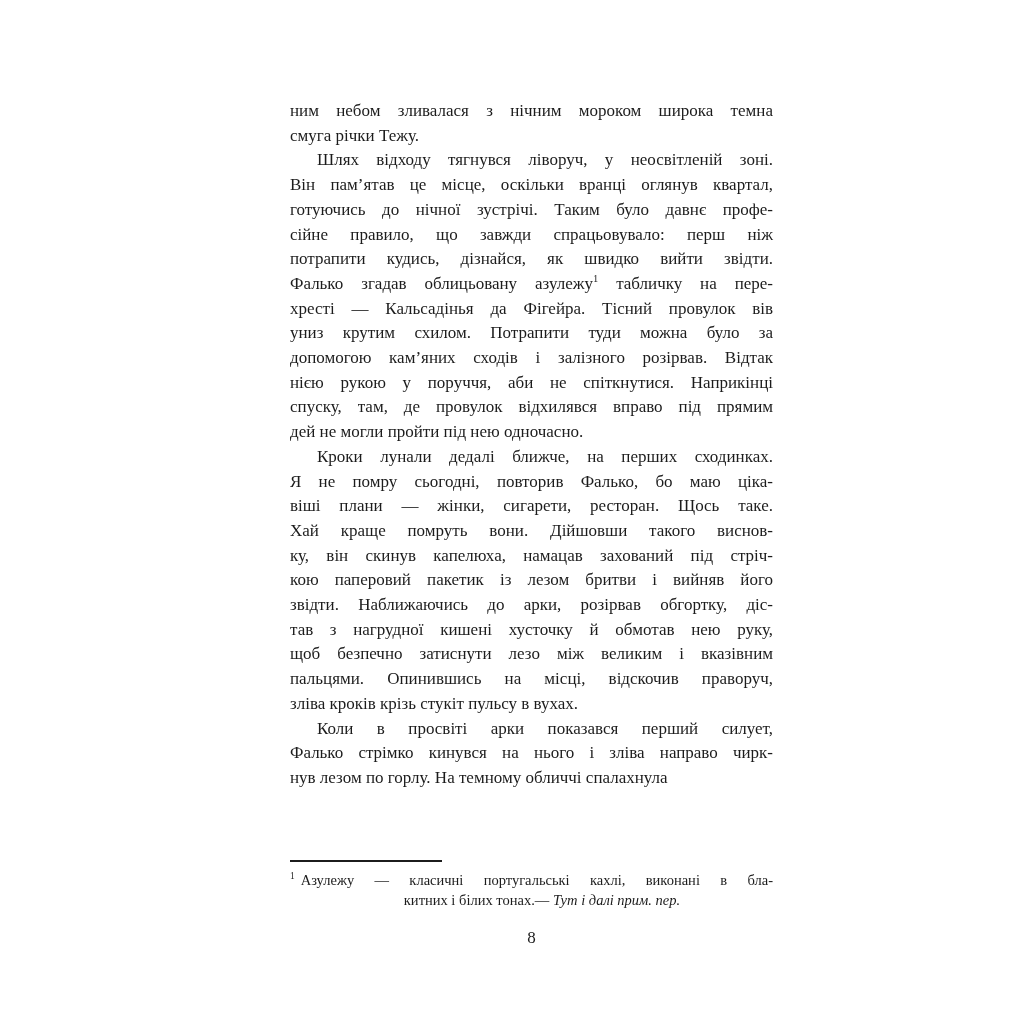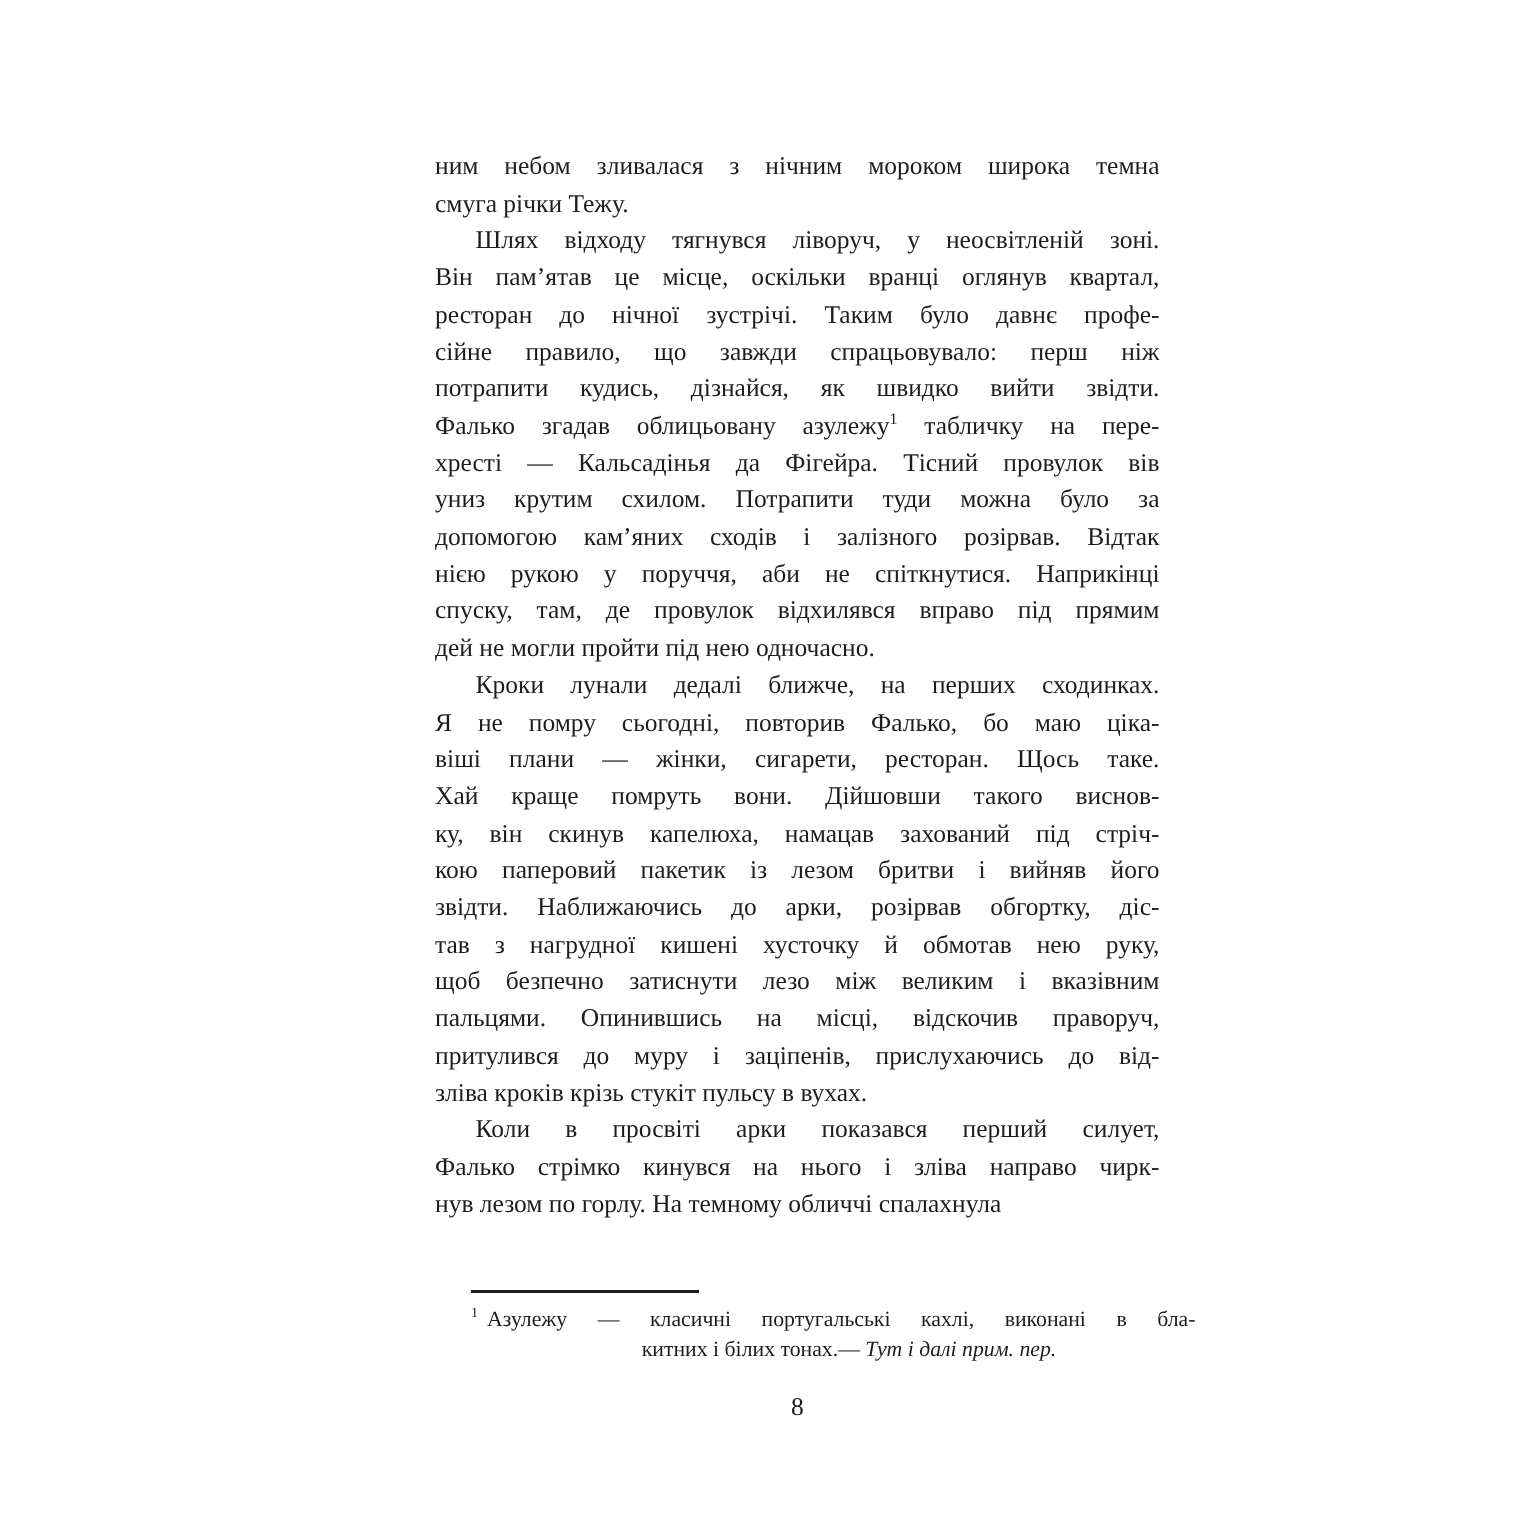--- a/index.html
+++ b/index.html
@@ -36,21 +36,20 @@
     line-height: 0;
     vertical-align: super;
   }
   .footnote {
     position: absolute;
     left: 290px;
     top: 860px;
     width: 483px;
     font-size: 14.5px;
     line-height: 19.5px;
-    margin-left: 24px;
   }
   .footnote-rule {
     width: 152px;
     height: 2px;
     background: #1c1c1c;
     margin-bottom: 9px;
   }
   .fn-line1 {
     text-align: justify;
     text-align-last: justify;
@@ -82,42 +81,41 @@
 
 <div class="page">
 
   <div class="text-block">
 
     <div class="line">ним небом зливалася з нічним мороком широка темна</div>
     <div class="line last">смуга річки Тежу.</div>
 
     <div class="line indent">Шлях відходу тягнувся ліворуч, у неосвітленій зоні.</div>
     <div class="line">Він пам’ятав це місце, оскільки вранці оглянув квартал,</div>
-    <div class="line">ресторан до нічної зустрічі. Таким було давнє профе-</div>
+    <div class="line">готуючись до нічної зустрічі. Таким було давнє профе-</div>
     <div class="line">сійне правило, що завжди спрацьовувало: перш ніж</div>
     <div class="line">потрапити кудись, дізнайся, як швидко вийти звідти.</div>
     <div class="line"><span>Фалько згадав облицьовану азулежу</span><sup class="fnref">1</sup> <span>табличку на пере-</span></div>
     <div class="line">хресті — Кальсадінья да Фігейра. Тісний провулок вів</div>
     <div class="line">униз крутим схилом. Потрапити туди можна було за</div>
     <div class="line">допомогою кам’яних сходів і залізного розірвав. Відтак</div>
     <div class="line">нією рукою у поруччя, аби не спіткнутися. Наприкінці</div>
     <div class="line">спуску, там, де провулок відхилявся вправо під прямим</div>
     <div class="line last">дей не могли пройти під нею одночасно.</div>
 
     <div class="line indent">Кроки лунали дедалі ближче, на перших сходинках.</div>
     <div class="line">Я не помру сьогодні, повторив Фалько, бо маю ціка-</div>
     <div class="line">віші плани — жінки, сигарети, ресторан. Щось таке.</div>
     <div class="line">Хай краще помруть вони. Дійшовши такого виснов-</div>
     <div class="line">ку, він скинув капелюха, намацав захований під стріч-</div>
     <div class="line">кою паперовий пакетик із лезом бритви і вийняв його</div>
     <div class="line">звідти. Наближаючись до арки, розірвав обгортку, діс-</div>
     <div class="line">тав з нагрудної кишені хусточку й обмотав нею руку,</div>
     <div class="line">щоб безпечно затиснути лезо між великим і вказівним</div>
     <div class="line">пальцями. Опинившись на місці, відскочив праворуч,</div>
-    <div class="line">притулився до муру і заціпенів, прислухаючись до від-</div>
     <div class="line last">зліва кроків крізь стукіт пульсу в вухах.</div>
 
     <div class="line indent">Коли в просвіті арки показався перший силует,</div>
     <div class="line">Фалько стрімко кинувся на нього і зліва направо чирк-</div>
     <div class="line last">нув лезом по горлу. На темному обличчі спалахнула</div>
 
   </div>
 
   <div class="footnote">
     <div class="footnote-rule"></div>

